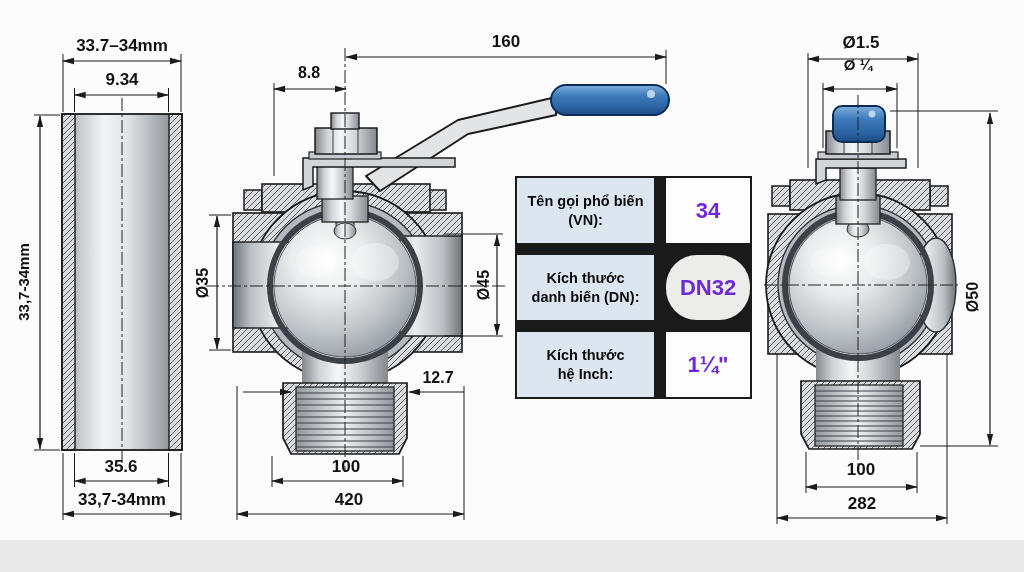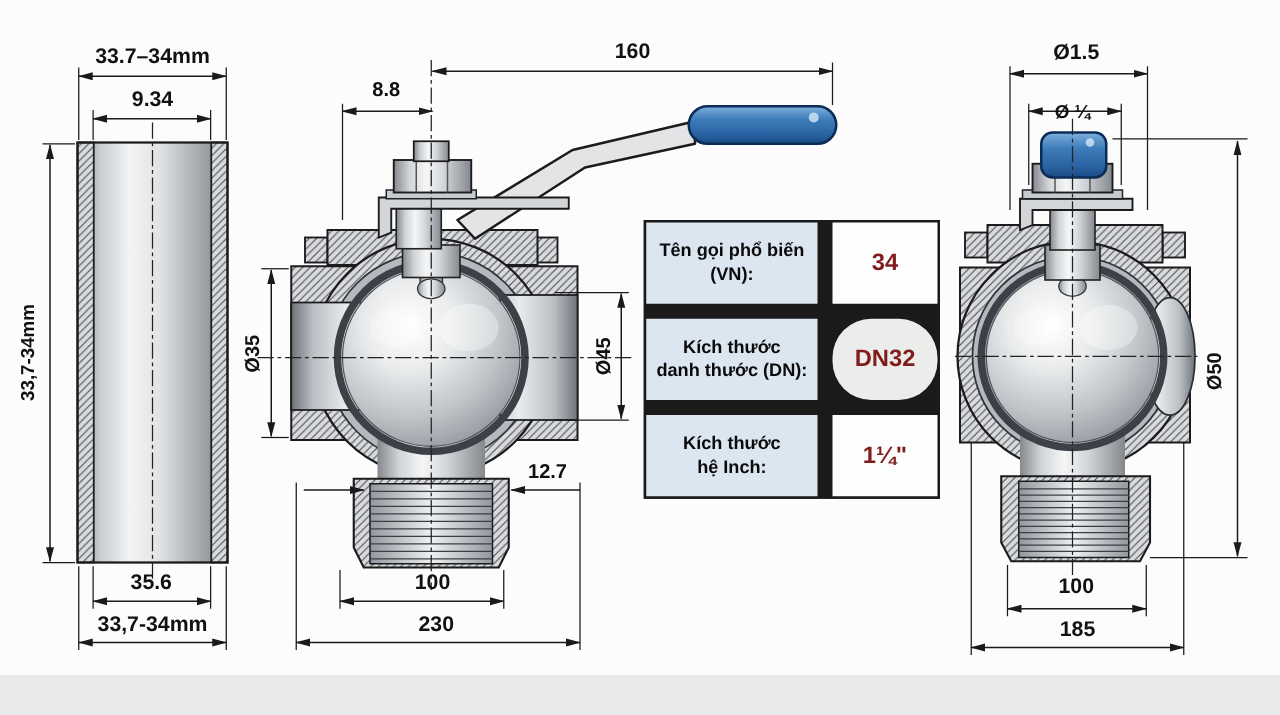--- a/index.html
+++ b/index.html
@@ -11,21 +11,21 @@
   .lg{font-size:17px;}
   .sm{font-size:15px;}
   .rot{transform:translate(-50%,-50%) rotate(-90deg);}
   
   #spec{position:absolute;left:515px;top:176px;width:233px;height:219px;
         border:2px solid #1a1a1a;display:grid;grid-template-columns:137px 1fr;
         grid-template-rows:1fr 1fr 1fr;background:#1a1a1a;grid-gap:2px;gap:12px;}
   #spec .cell{display:flex;flex-direction:column;align-items:center;justify-content:center;
         text-align:center;}
   #spec .lab{background:#dbe6f1;font-weight:bold;font-size:14.5px;line-height:1.3;color:#0b0b0b;}
-  #spec .val{background:#fdfdfd;font-weight:bold;font-size:19px;color:#7f1d1d;}
+  #spec .val{background:#fdfdfd;font-weight:bold;font-size:22px;color:#6d28d9;}
   #spec .val.alt{background:#ececea;border-radius:31px;}
 </style>
 </head>
 <body>
 
 <div id="stage">
 
 <svg id="art" width="1024" height="572" viewBox="0 0 1024 572">
   <defs>
     <pattern id="hat" patternUnits="userSpaceOnUse" width="6" height="6">
@@ -266,39 +266,39 @@
 <span class="dim sm rot" style="left:23px;top:282px">33,7-34mm</span>
 <span class="dim lg" style="left:121px;top:466px">35.6</span>
 <span class="dim lg" style="left:122px;top:499px">33,7-34mm</span>
 
 <span class="dim lg" style="left:506px;top:41px">160</span>
 <span class="dim" style="left:309px;top:73px">8.8</span>
 <span class="dim rot" style="left:203px;top:283px">Ø35</span>
 <span class="dim rot" style="left:484px;top:285px">Ø45</span>
 <span class="dim" style="left:438px;top:378px">12.7</span>
 <span class="dim lg" style="left:346px;top:466px">100</span>
-<span class="dim lg" style="left:349px;top:499px">230</span>
+<span class="dim lg" style="left:349px;top:499px">420</span>
 
 <span class="dim lg" style="left:861px;top:42px">Ø1.5</span>
-<span class="dim sm" style="left:858px;top:90px">Ø ¼</span>
+<span class="dim sm" style="left:858px;top:64px">Ø ¼</span>
 <span class="dim rot" style="left:973px;top:297px">Ø50</span>
 <span class="dim lg" style="left:861px;top:469px">100</span>
-<span class="dim lg" style="left:862px;top:503px">185</span>
+<span class="dim lg" style="left:862px;top:503px">282</span>
 
 <div id="spec">
   <div class="cell lab">
     <span>Tên gọi phổ biến</span>
     <span>(VN):</span>
   </div>
   <div class="cell val">
     <span>34</span>
   </div>
   <div class="cell lab">
     <span>Kích thước</span>
-    <span>danh thước (DN):</span>
+    <span>danh biến (DN):</span>
   </div>
   <div class="cell val alt">
     <span>DN32</span>
   </div>
   <div class="cell lab">
     <span>Kích thước</span>
     <span>hệ Inch:</span>
   </div>
   <div class="cell val">
     <span>1¼"</span>

